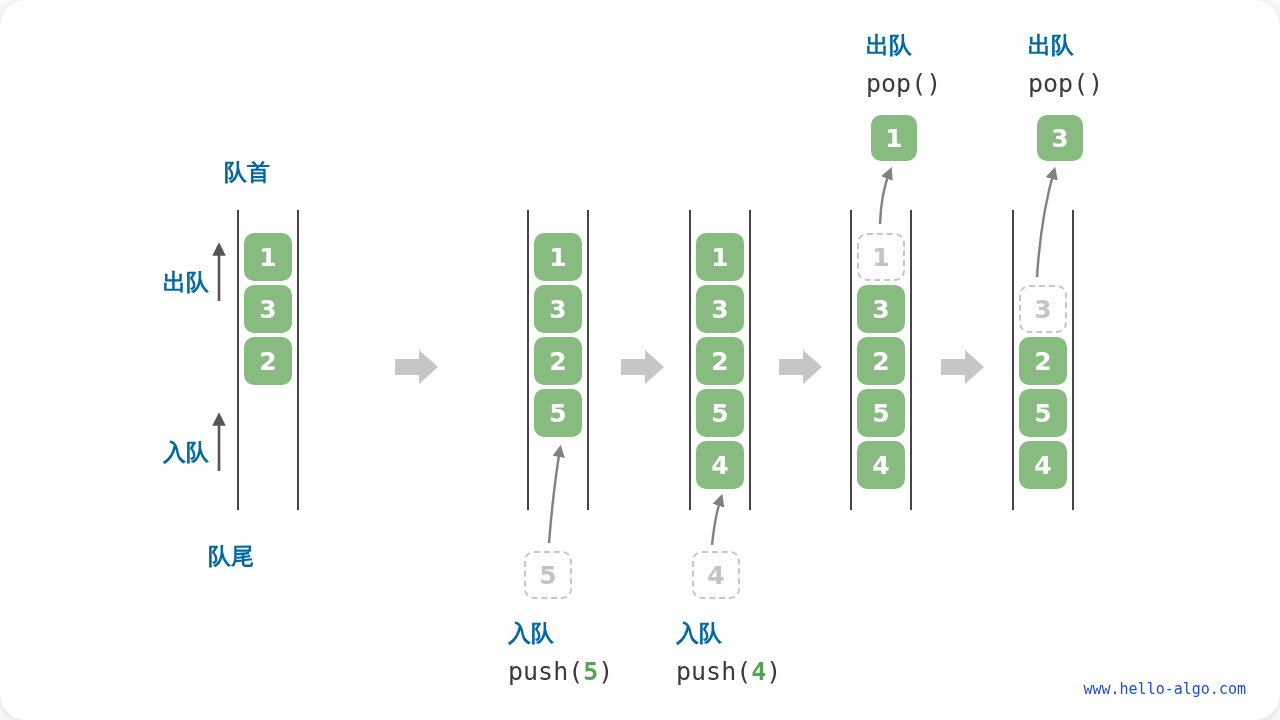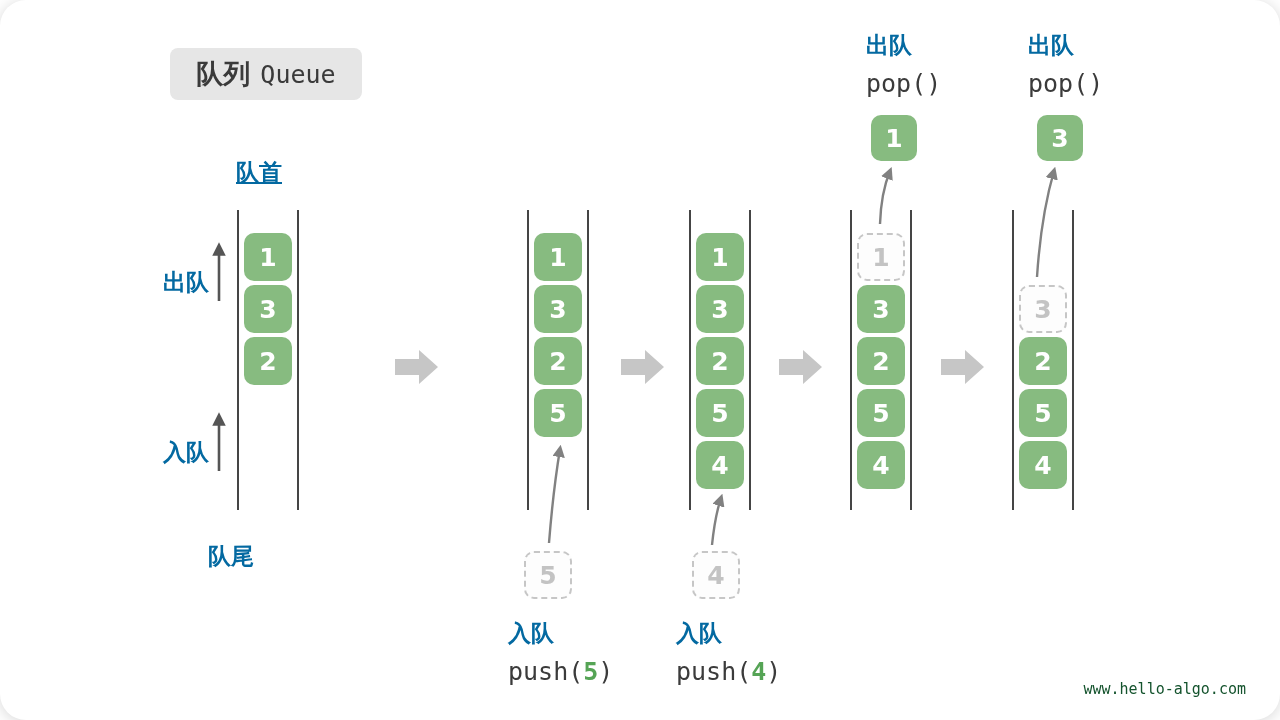--- a/index.html
+++ b/index.html
@@ -53,21 +53,21 @@
 
   
   .code { font-family: "DejaVu Sans Mono", monospace; font-size: 25px; color: #3b3b3b; white-space: nowrap; }
   .code .arg { color: #55a455; font-weight: 700; }
 
   .caption-line2 { margin-top: 8px; text-align: right; }
 
   .watermark {
     right: 34px; bottom: 22px;
     font-family: "DejaVu Sans Mono", monospace;
-    font-size: 15px; color: #14532d;
+    font-size: 15px; color: #1d4ed8;
   }
 
   svg.overlay { left: 0; top: 0; width: 1280px; height: 720px; pointer-events: none; }
   .block-arrow { fill: #c6c6c6; }
 </style>
 </head>
 <body>
 
 <div class="canvas">
 
@@ -97,26 +97,22 @@
         <path class="block-arrow" d="M941,359 h24 v-9 l19,17 l-19,17 v-9 h-24 z"></path>
       </g>
 
     <path d="M549,543 Q553,492 560,449" fill="none" stroke="#818181" stroke-width="2.4" marker-end="url(#ah-gray)"></path>
     <path d="M712,545 Q715,516 721,498" fill="none" stroke="#818181" stroke-width="2.4" marker-end="url(#ah-gray)"></path>
 
     <path d="M880,224 Q881,193 890,171" fill="none" stroke="#818181" stroke-width="2.4" marker-end="url(#ah-gray)"></path>
     <path d="M1037,277 Q1041,216 1054,171" fill="none" stroke="#818181" stroke-width="2.4" marker-end="url(#ah-gray)"></path>
   </svg>
 
-  <div class="abs title-chip">
-    <span class="title-zh">队列</span>
-    <span class="title-en">Queue</span>
-  </div>
 
-  <div class="abs lbl" style="left:236px; top:157px;text-decoration:underline;">队首</div>
+  <div class="abs lbl" style="left:224px; top:157px;">队首</div>
   <div class="abs lbl" style="left:163px; top:267px;">出队</div>
   <div class="abs lbl" style="left:163px; top:437px;">入队</div>
   <div class="abs lbl" style="left:208px; top:541px;">队尾</div>
 
   <div class="abs rail" style="left:237px;"></div>
   <div class="abs rail" style="left:527px;"></div>
   <div class="abs rail" style="left:689px;"></div>
   <div class="abs rail" style="left:850px;"></div>
   <div class="abs rail" style="left:1012px;"></div>
 

